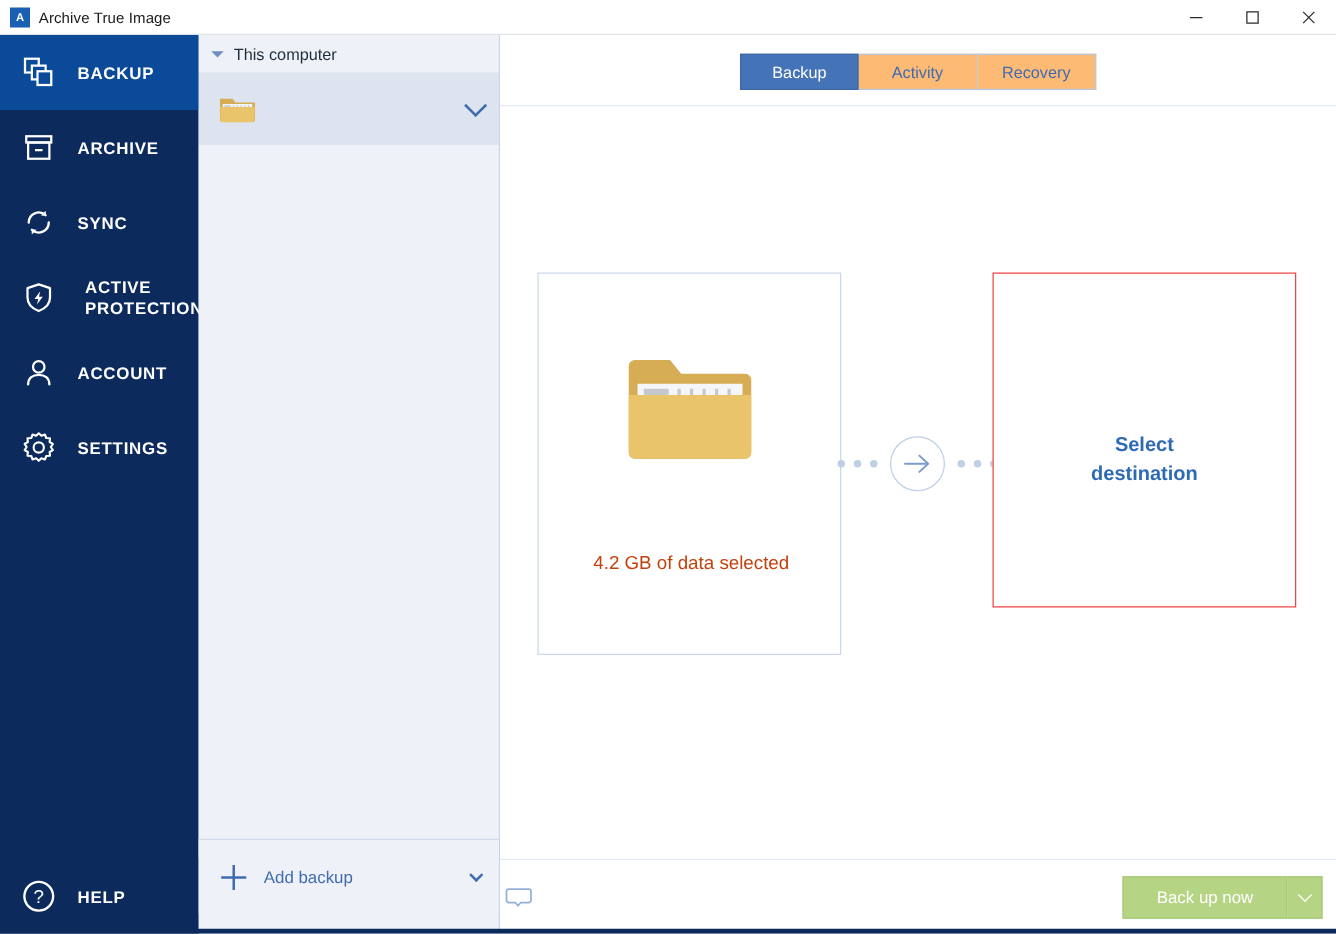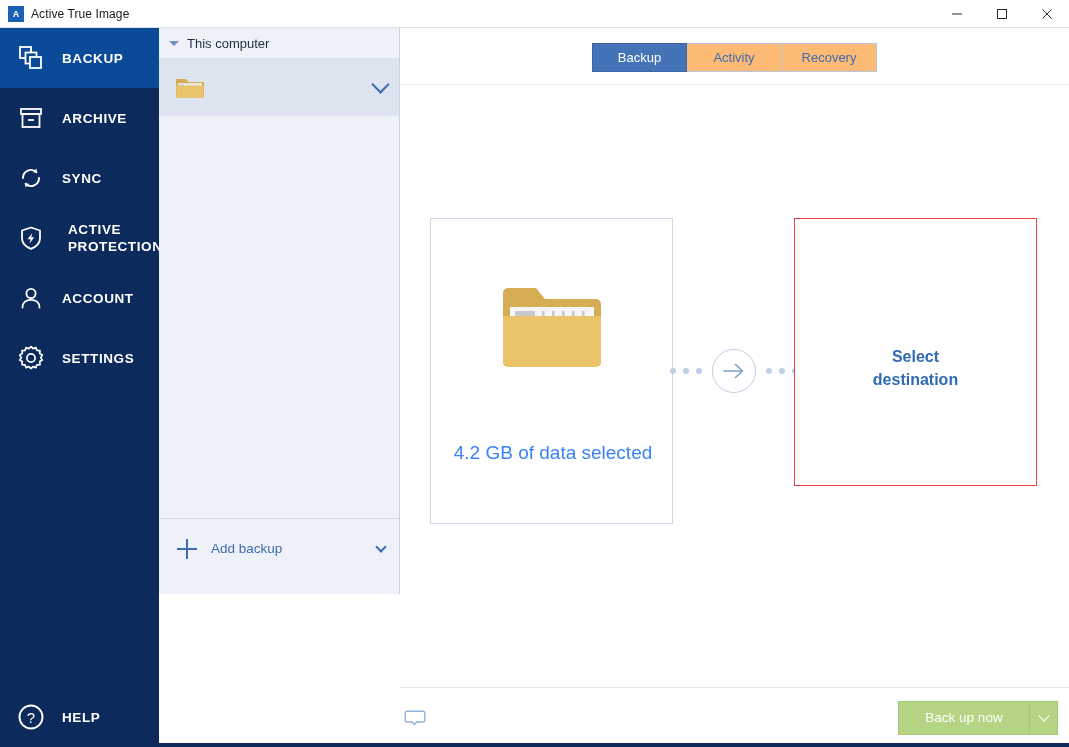--- a/index.html
+++ b/index.html
@@ -74,21 +74,21 @@
   }
   .navitem.two-line .navlabel { line-height: 17px; margin-left: 20px; }
   .help {
     position: absolute; left: 0; bottom: 0; width: 159px; height: 60px;
     display: flex; align-items: center; padding-left: 14px;
   }
 
   
   .listpanel {
     position: absolute; left: 159px; top: 28px;
-    width: 241px; height: 566px;
+    width: 241px; height: 719px;
     background: #eef1f7;
     border-right: 1px solid #c9d3e3;
   }
   .lp-header {
     height: 30px; display: flex; align-items: center;
     padding-left: 10px;
     background: #eef1f7;
   }
   .caret-down-small {
     width: 0; height: 0;
@@ -180,21 +180,21 @@
     border: 1px solid #ef4444;
     background: #ffffff;
   }
   .folder-big {
     position: absolute; left: 50%; top: 66px;
     transform: translateX(-50%);
   }
   .srclabel {
     position: absolute; left: 3px; right: 0; top: 223px;
     text-align: center;
-    font-size: 19px; color: #3b82f6;
+    font-size: 15px; color: #c2410c;
   }
   .dstlabel {
     position: absolute; left: 0; right: 0; top: 126px;
     text-align: center;
     font-size: 16px; font-weight: bold; color: #2f6bb5;
     line-height: 23px;
   }
   .connector {
     position: absolute; left: 273px; top: 132px;
     width: 121px; height: 306px;
@@ -256,21 +256,21 @@
 </style>
 </head>
 <body>
 
 <div id="app">
 
   <div class="titlebar">
     <div class="title-logo">
       <span>A</span>
     </div>
-    <div class="title-text">Active True Image</div>
+    <div class="title-text">Archive True Image</div>
     <div class="wincontrols">
       <div class="wc">
         <svg width="12" height="12" viewBox="0 0 12 12">
             <line x1="1" y1="6" x2="11" y2="6" stroke="#2b2b2b" stroke-width="1"></line>
           </svg>
       </div>
       <div class="wc">
         <svg width="12" height="12" viewBox="0 0 12 12">
             <rect x="1.5" y="1.5" width="9" height="9" fill="none" stroke="#2b2b2b" stroke-width="1"></rect>
           </svg>

